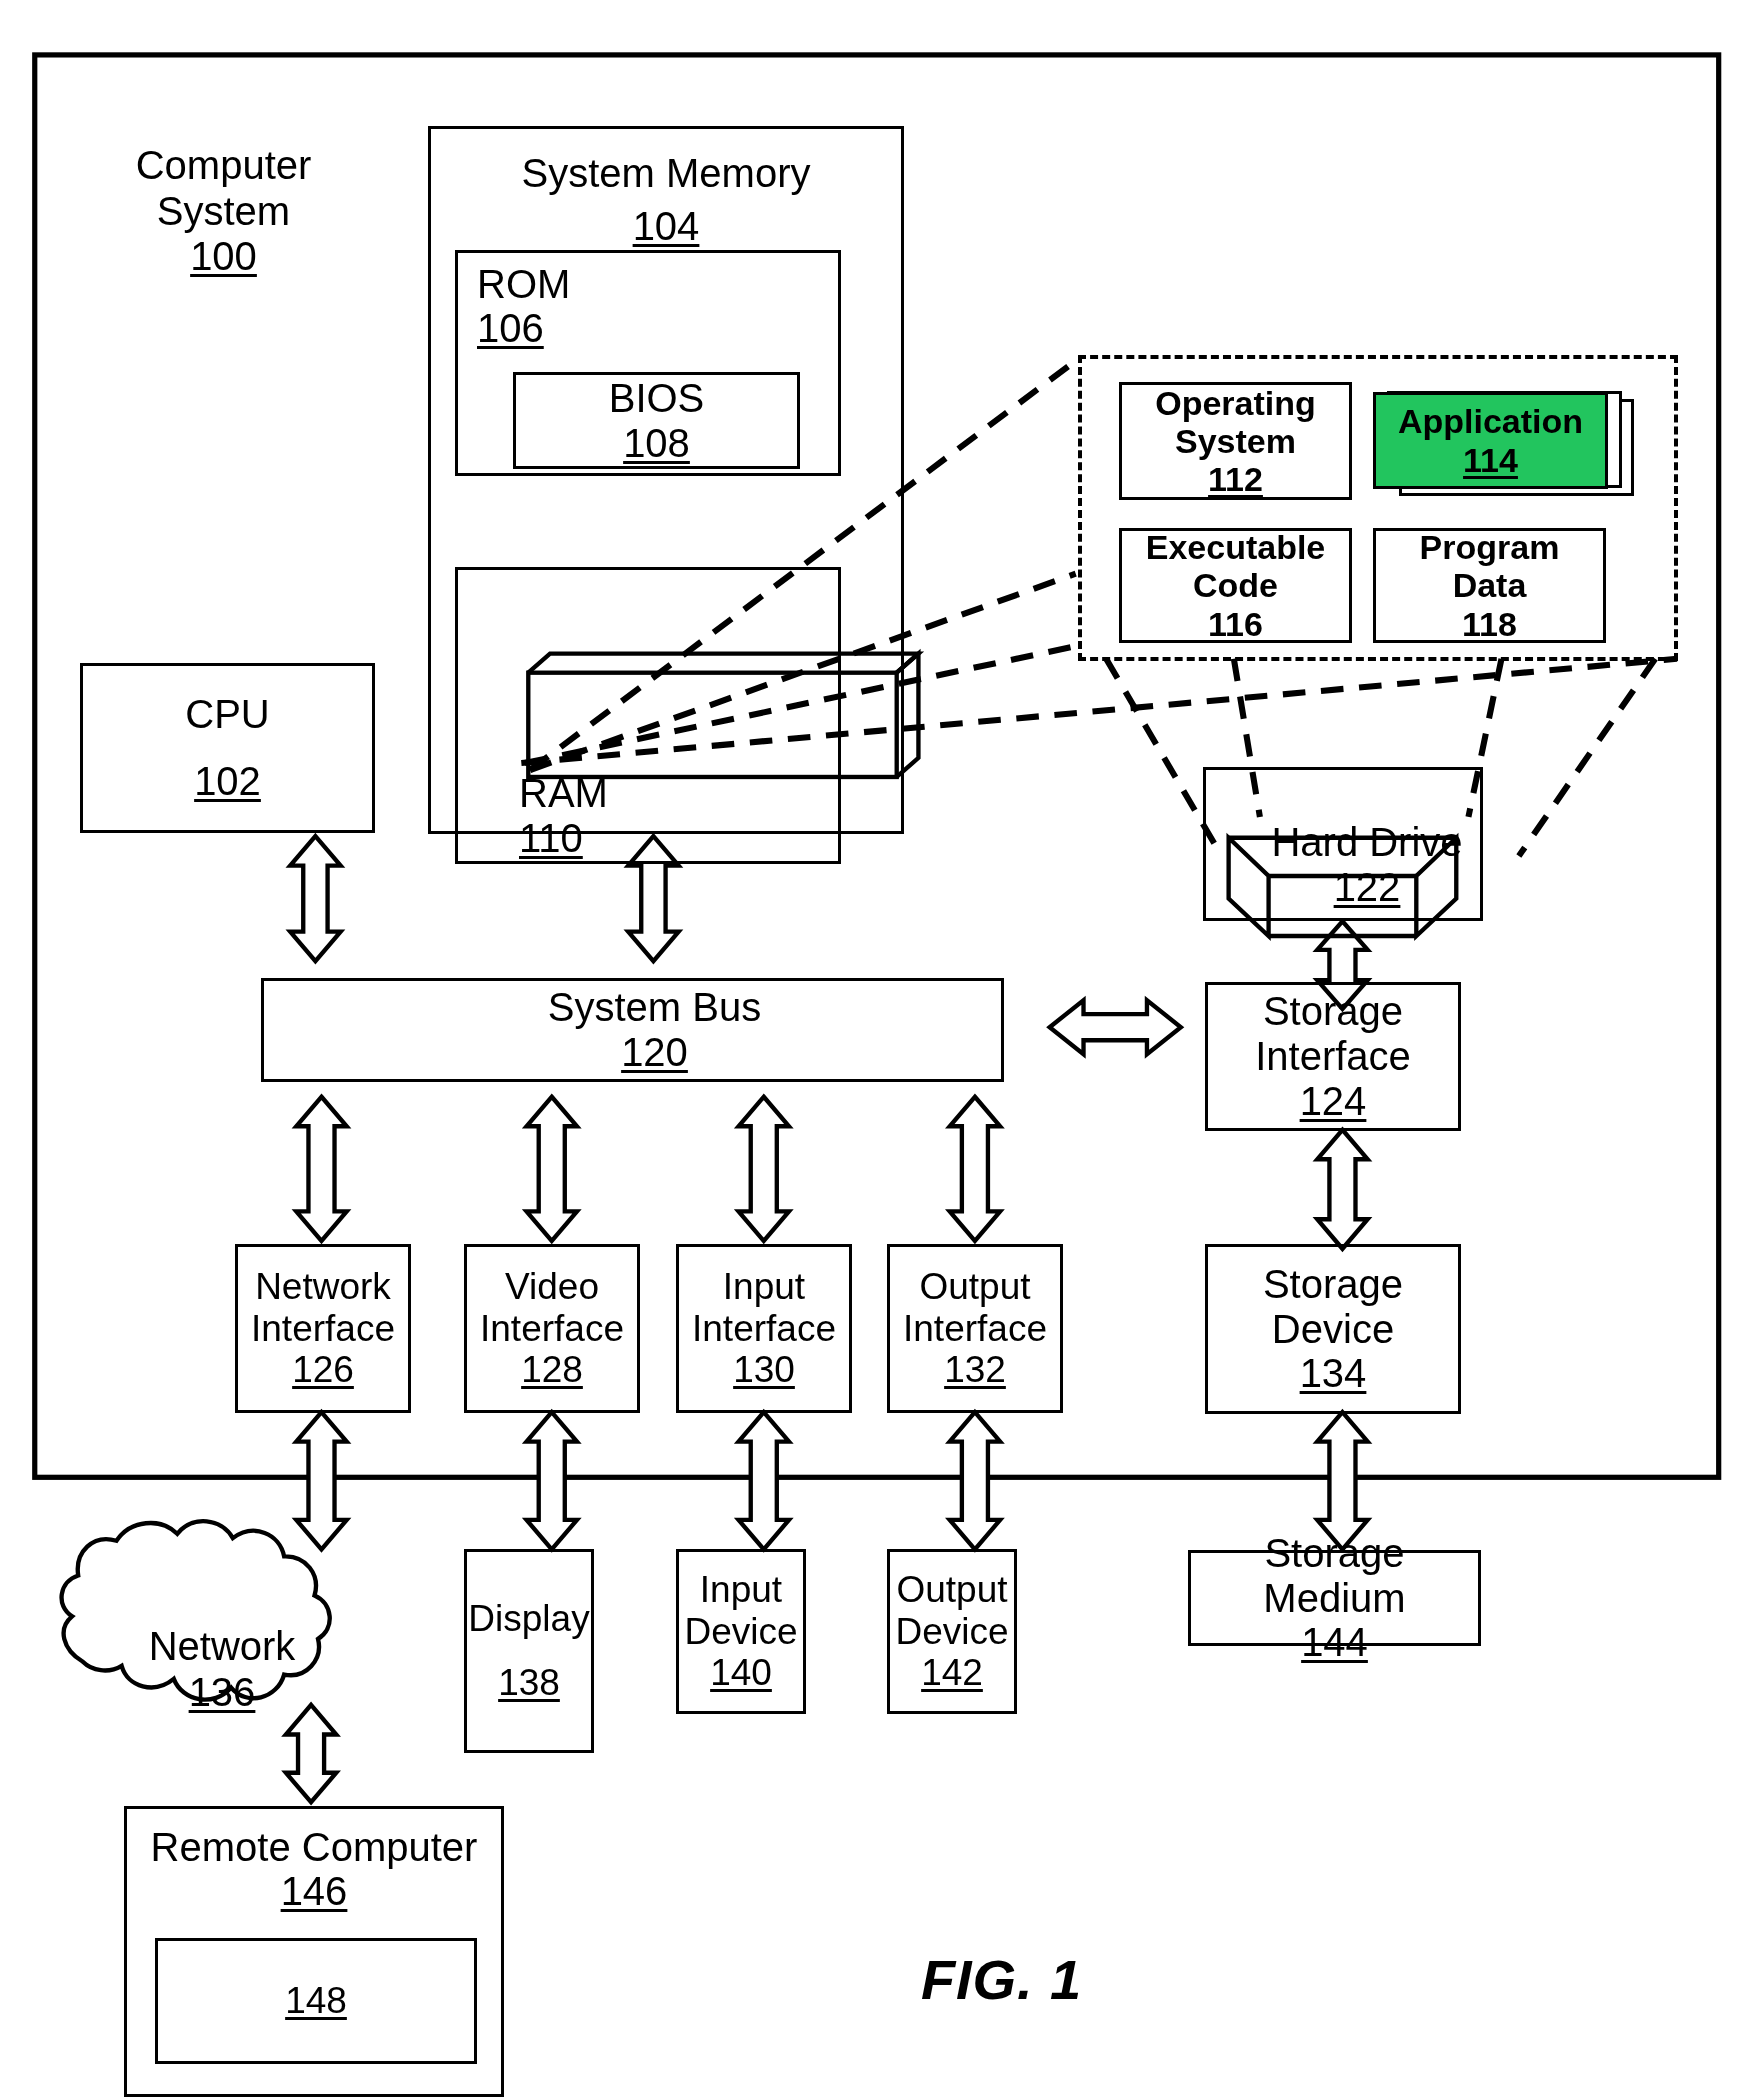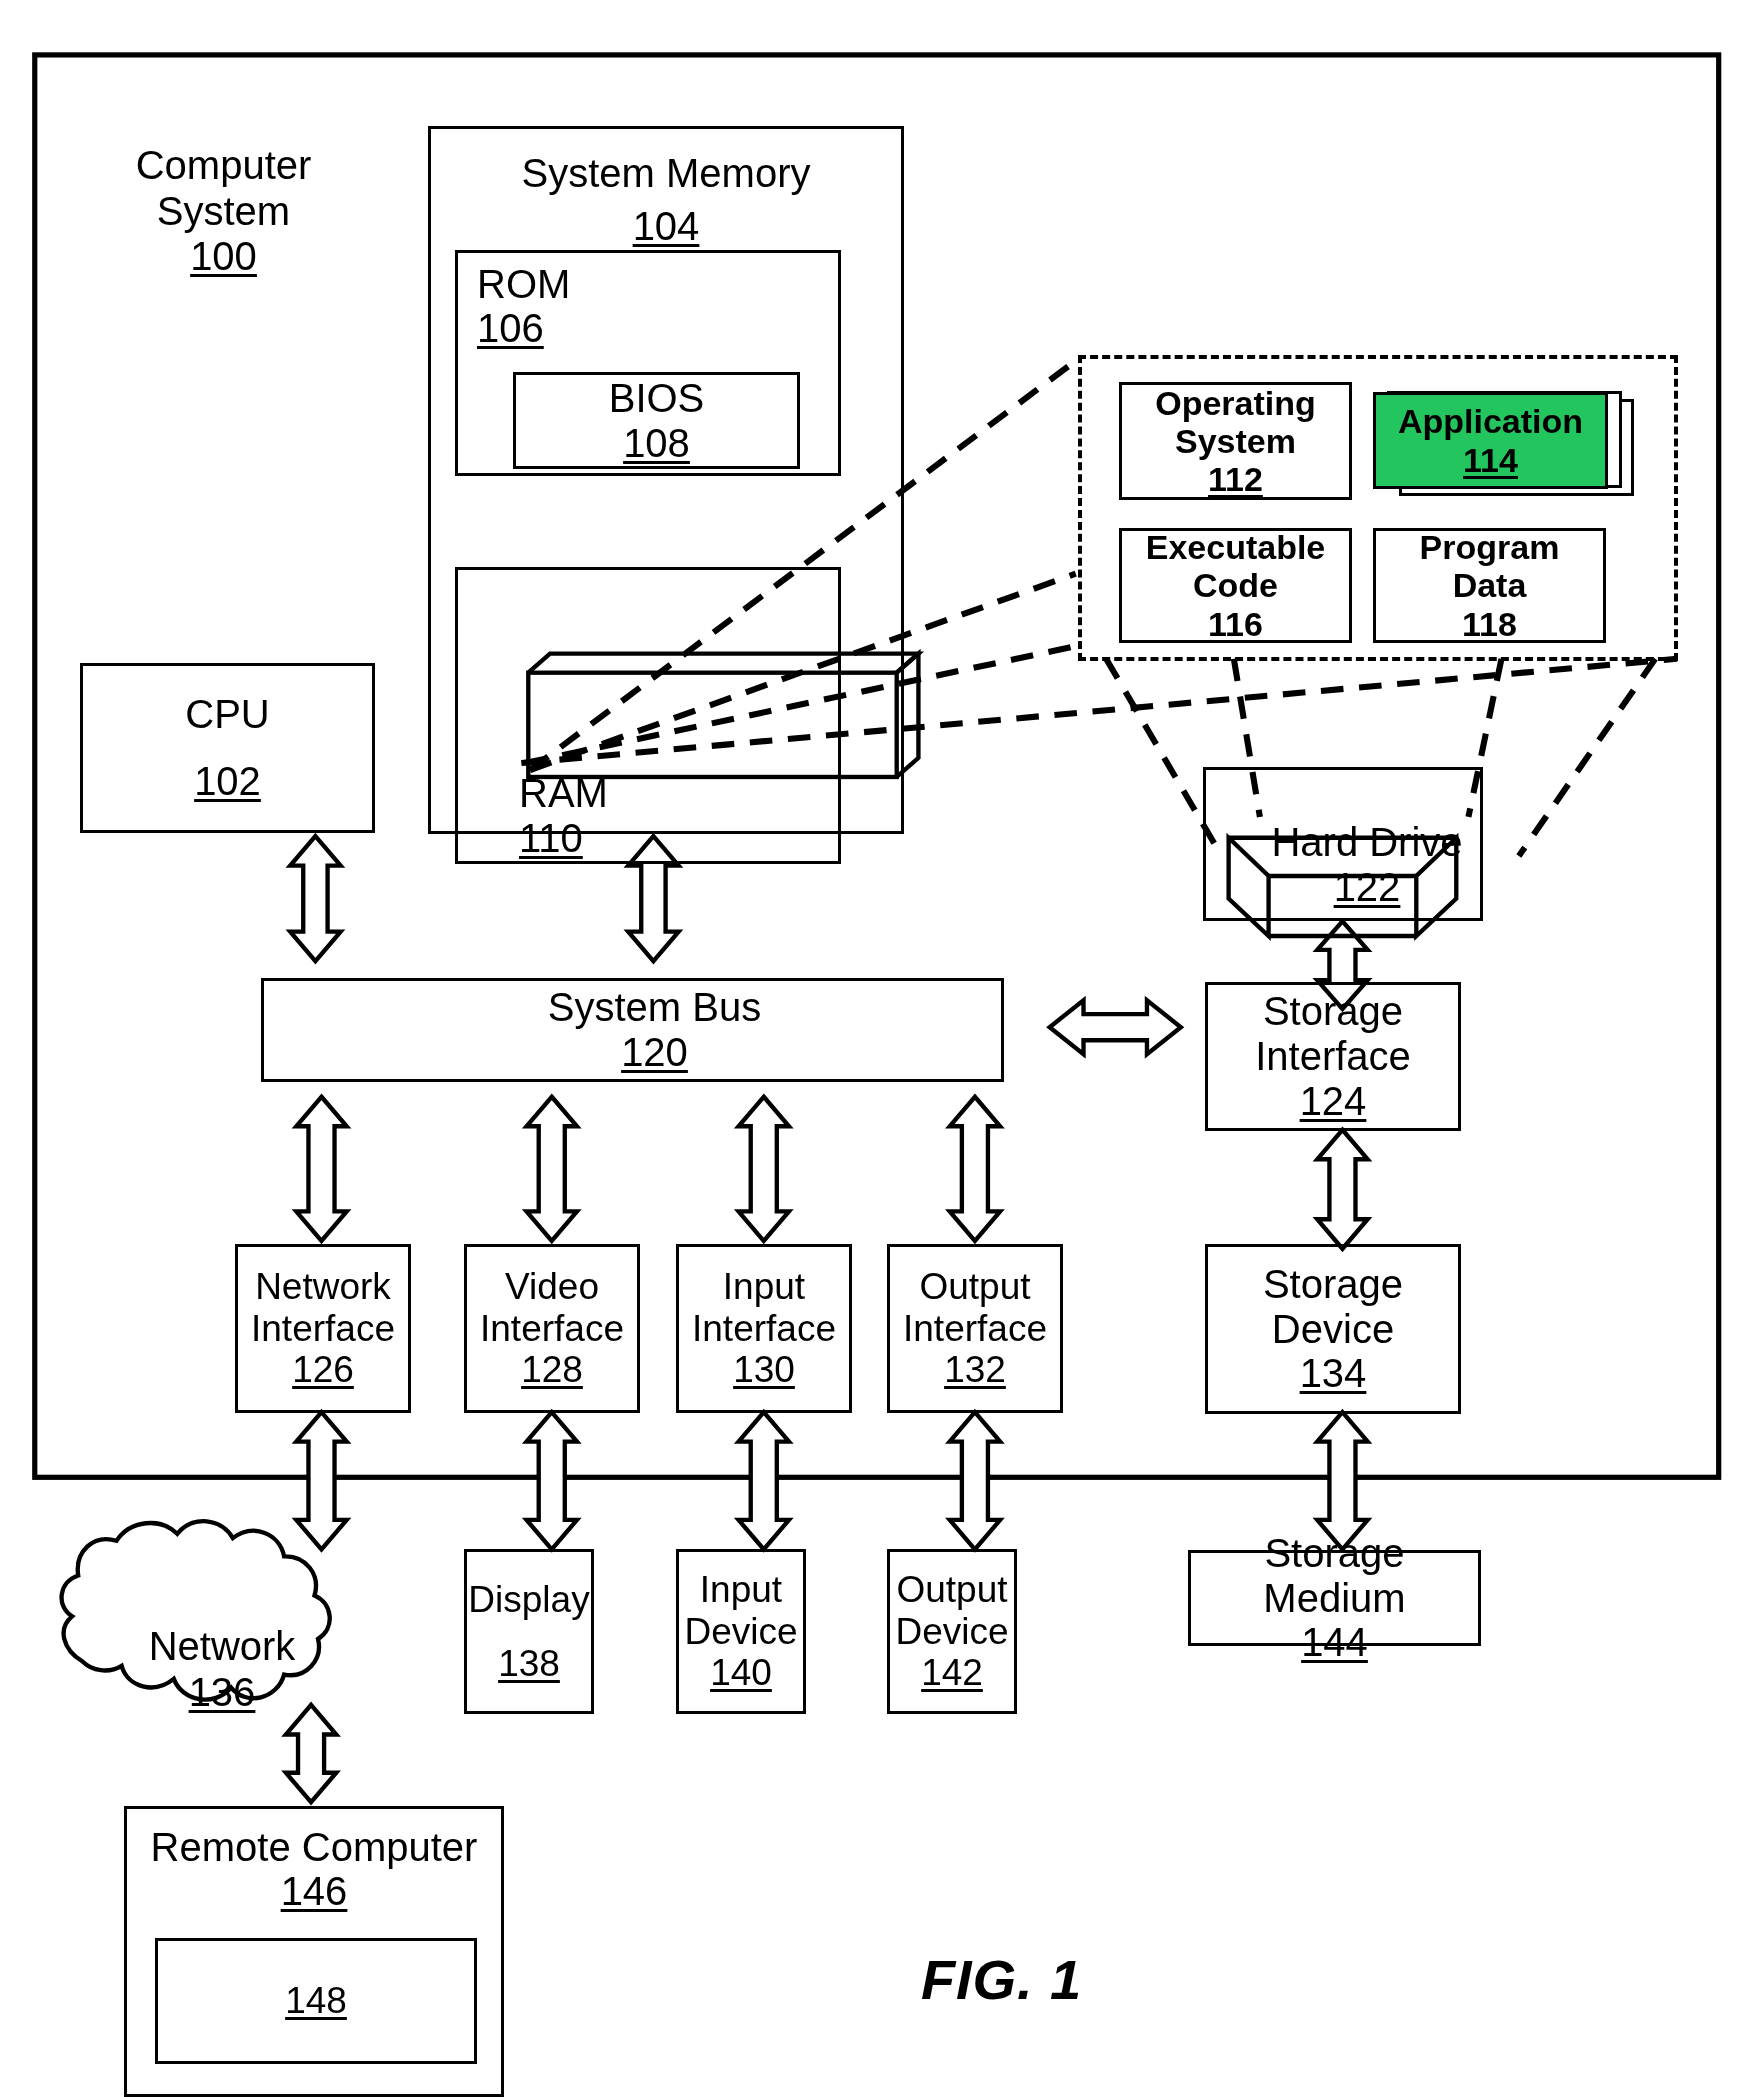--- a/index.html
+++ b/index.html
@@ -279,21 +279,21 @@
     <span class="ttl f42">Output
 Interface</span>
     <span class="num f42">132</span>
   </div>
 
   <div class="freelabel f46" style="left:122px; top:1584px; width:200px;">
     <span>Network</span>
     <span class="num">136</span>
   </div>
 
-  <div class="box" style="left:464px; top:1549px; width:130px; height:165px;">
+  <div class="box" style="left:464px; top:1549px; width:130px; height:204px;">
     <span class="ttl f42" style="margin-bottom:22.6px;">Display</span>
     <span class="num f42">138</span>
   </div>
   <div class="box" style="left:676px; top:1549px; width:130px; height:165px;">
     <span class="ttl f42">Input
 Device</span>
     <span class="num f42">140</span>
   </div>
   <div class="box" style="left:887px; top:1549px; width:130px; height:165px;">
     <span class="ttl f42">Output

